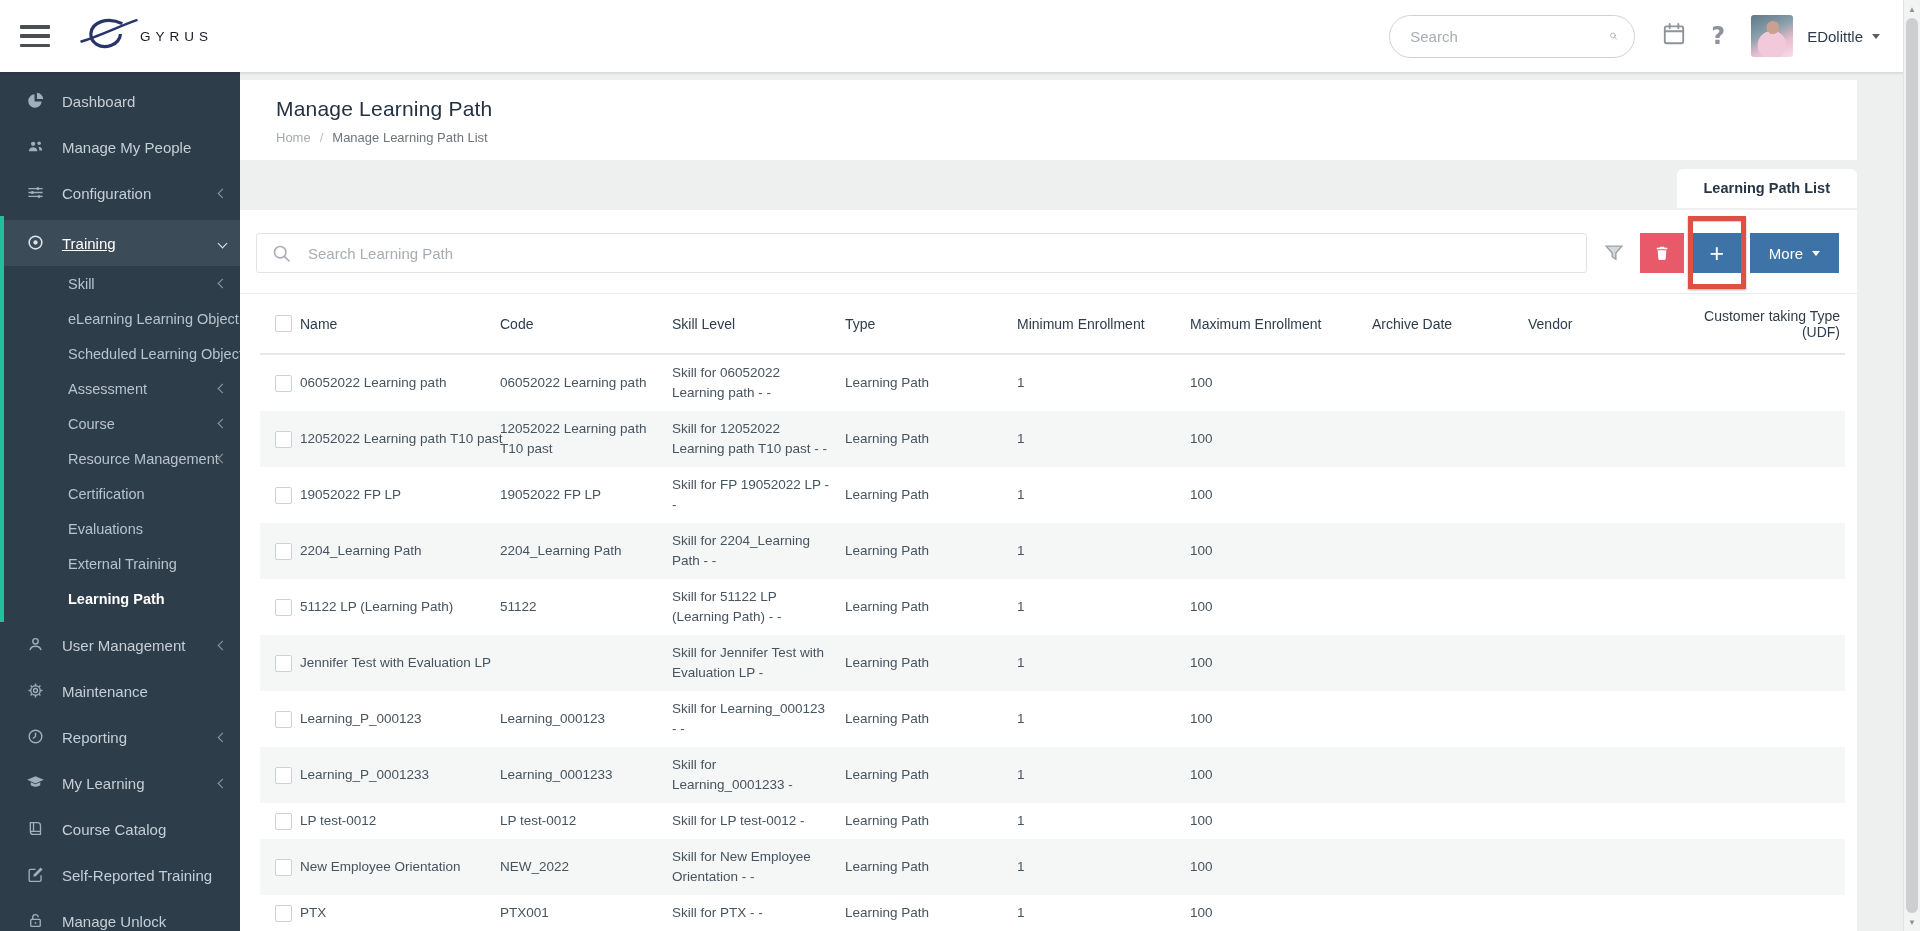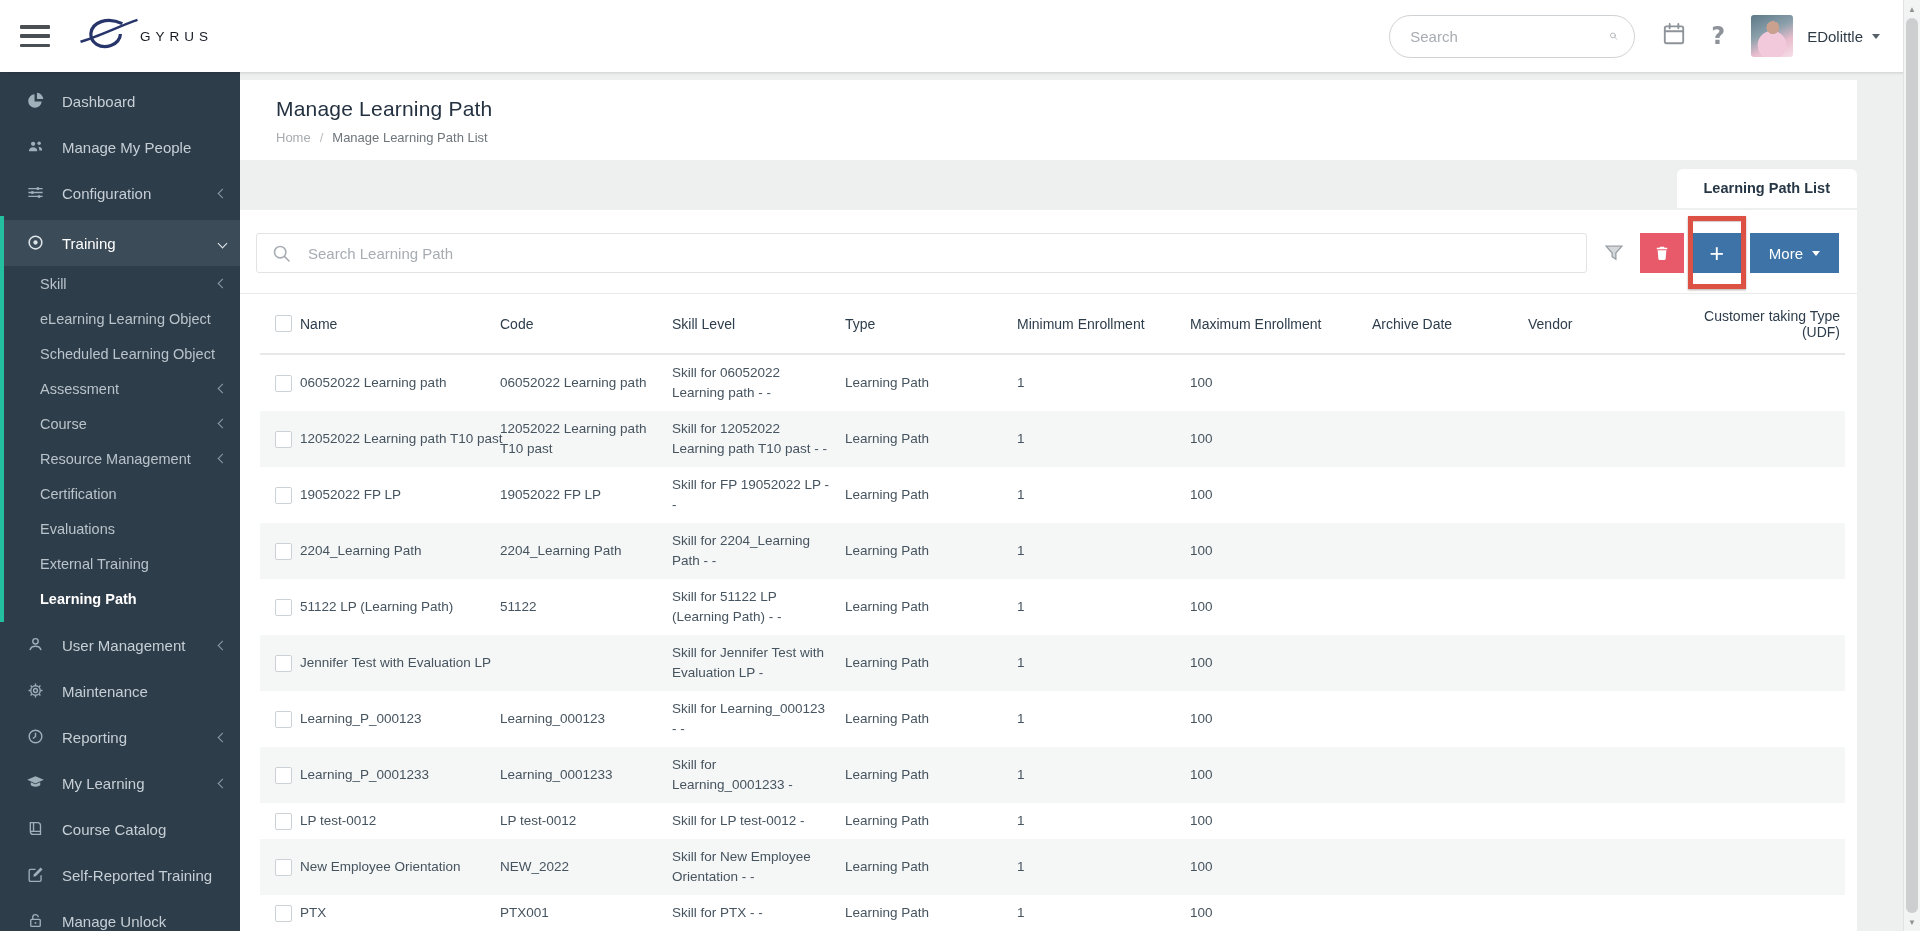--- a/index.html
+++ b/index.html
@@ -41,23 +41,23 @@
               color:#c6cfd6; font-size:15px; cursor:pointer; }
   .nav-icon { width:20px; height:20px; margin-right:16px; color:#9fb0ba; flex:0 0 auto; display:flex; }
   .nav-icon svg { width:19px; height:19px; }
   .nav-label { white-space:nowrap; }
   .chev { width:7px; height:7px; border-left:1.7px solid #8f9ca6; border-bottom:1.7px solid #8f9ca6;
           display:inline-block; margin-left:auto; flex:0 0 auto; }
   .chev.left { transform:rotate(45deg); }
   .chev.down { transform:rotate(-45deg); border-color:#e8edf0; }
   .nav-group { border-left:4px solid #23bfa0; padding:4px 0 6px; }
   .nav-group .nav-item { padding-left:22px; }
-  .nav-item.expanded { background:#3c4b58; color:#fff; }
+  .nav-item.expanded { background:#3c4b58; color:#fff;text-decoration:underline; }
   .nav-item.expanded .nav-icon { color:#dde4e8; }
-  .nav-item.child { height:35px; padding-left:36px; font-size:14.5px; color:#b9c3cb; }
+  .nav-item.child { height:35px; padding-left:64px; font-size:14.5px; color:#b9c3cb; }
   .nav-item.current { color:#ffffff; font-weight:700; }
 
   
   .main { position:absolute; top:80px; left:240px; width:1617px; }
   .header-card { background:#fff; padding:17px 36px 15px; }
   .page-title { font-size:21px; font-weight:500; color:#233140; letter-spacing:.2px; }
   .breadcrumb { margin-top:9px; font-size:13px; display:flex; align-items:center; }
   .bc-home { color:#a6abb0; }
   .bc-sep { color:#bcbcbc; margin:0 9px; }
   .bc-current { color:#6e757b; }

